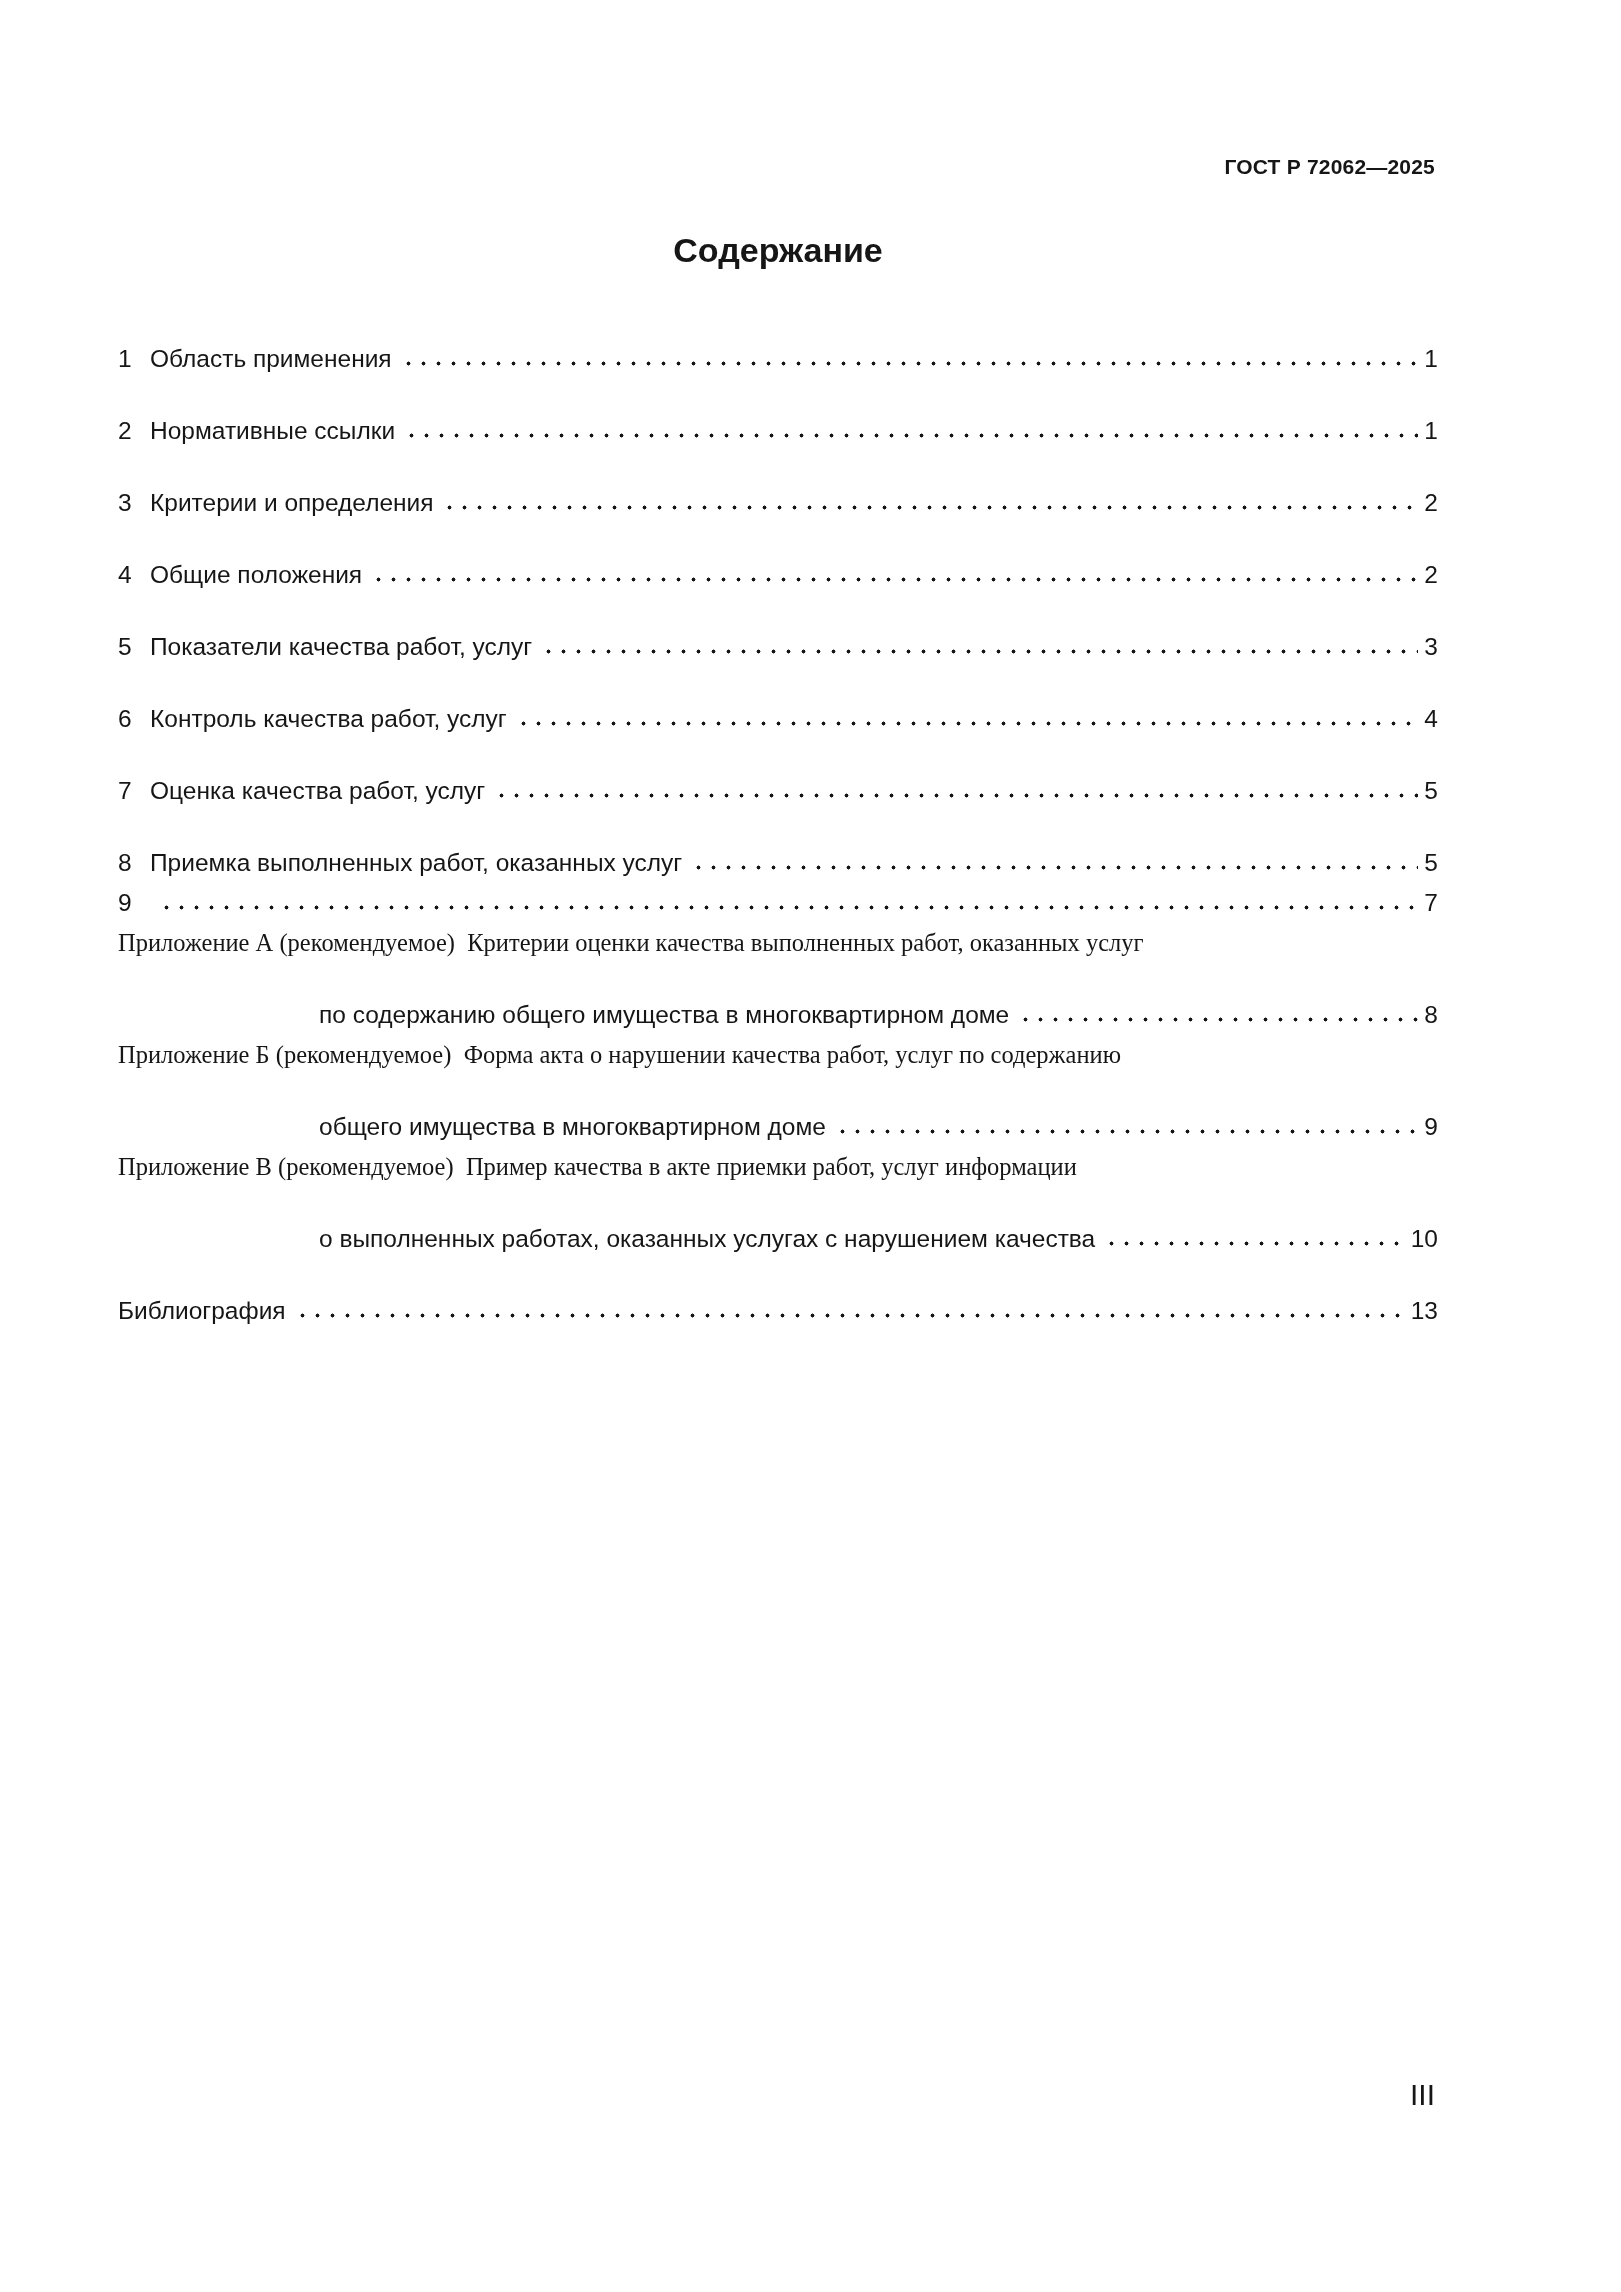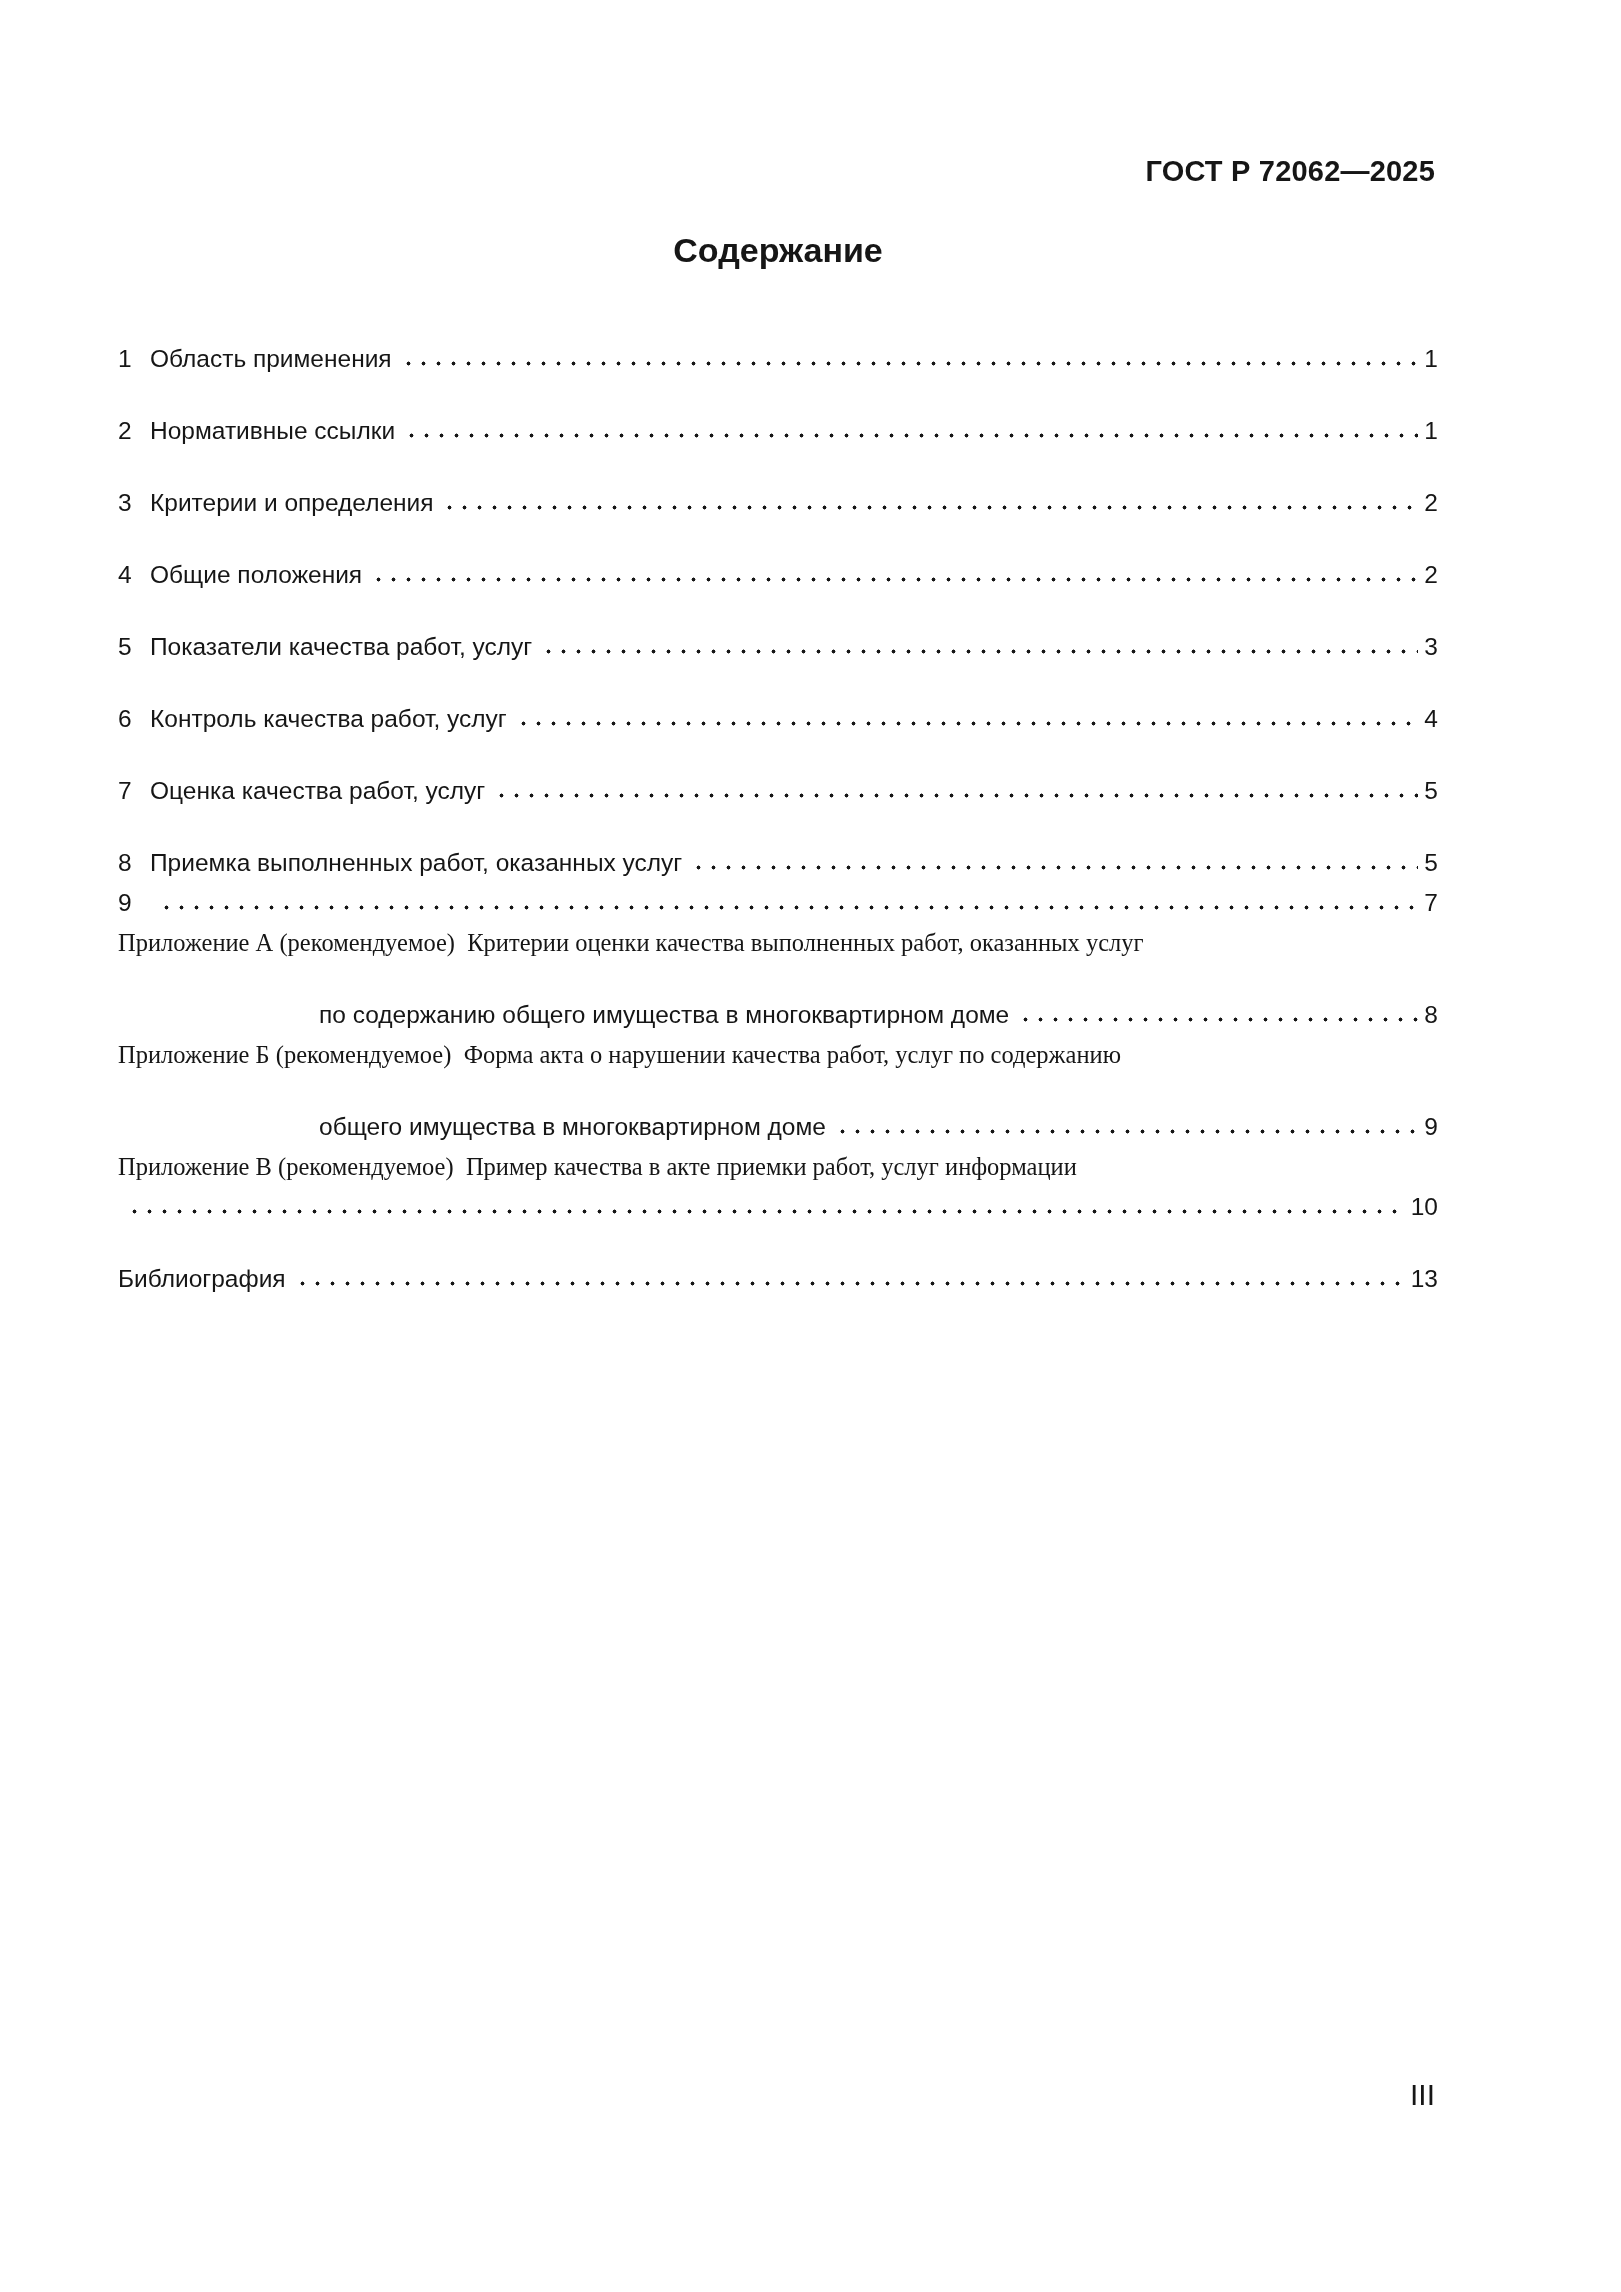--- a/index.html
+++ b/index.html
@@ -13,21 +13,21 @@
     height: 2293px;
     background: #ffffff;
     font-family: "Liberation Sans", sans-serif;
     color: #161616;
     overflow: hidden;
   }
   .doc-header {
     position: absolute;
     top: 155px;
     right: 186px;
-    font-size: 29px;
+    font-size: 21px;
     font-weight: bold;
     letter-spacing: 0.2px;
   }
   .content {
     position: absolute;
     left: 118px;
     top: 231px;
     width: 1320px;
   }
   .doc-title {
@@ -171,20 +171,21 @@
         <div class="toc-row">
           <span class="toc-text cont">общего имущества в многоквартирном доме</span>
           <span class="leader"></span>
           <span class="toc-page">9</span>
         </div>
       </div>
 
       <div class="toc-entry-multi">
         <div class="toc-line1">Приложение В (рекомендуемое)  Пример качества в акте приемки работ, услуг информации</div>
         <div class="toc-row">
+          <span class="toc-text cont">о выполненных работах, оказанных услугах с нарушением качества</span>
           <span class="leader"></span>
           <span class="toc-page">10</span>
         </div>
       </div>
 
       <div class="toc-row">
         <span class="toc-text">Библиография</span>
         <span class="leader"></span>
         <span class="toc-page">13</span>
       </div>

